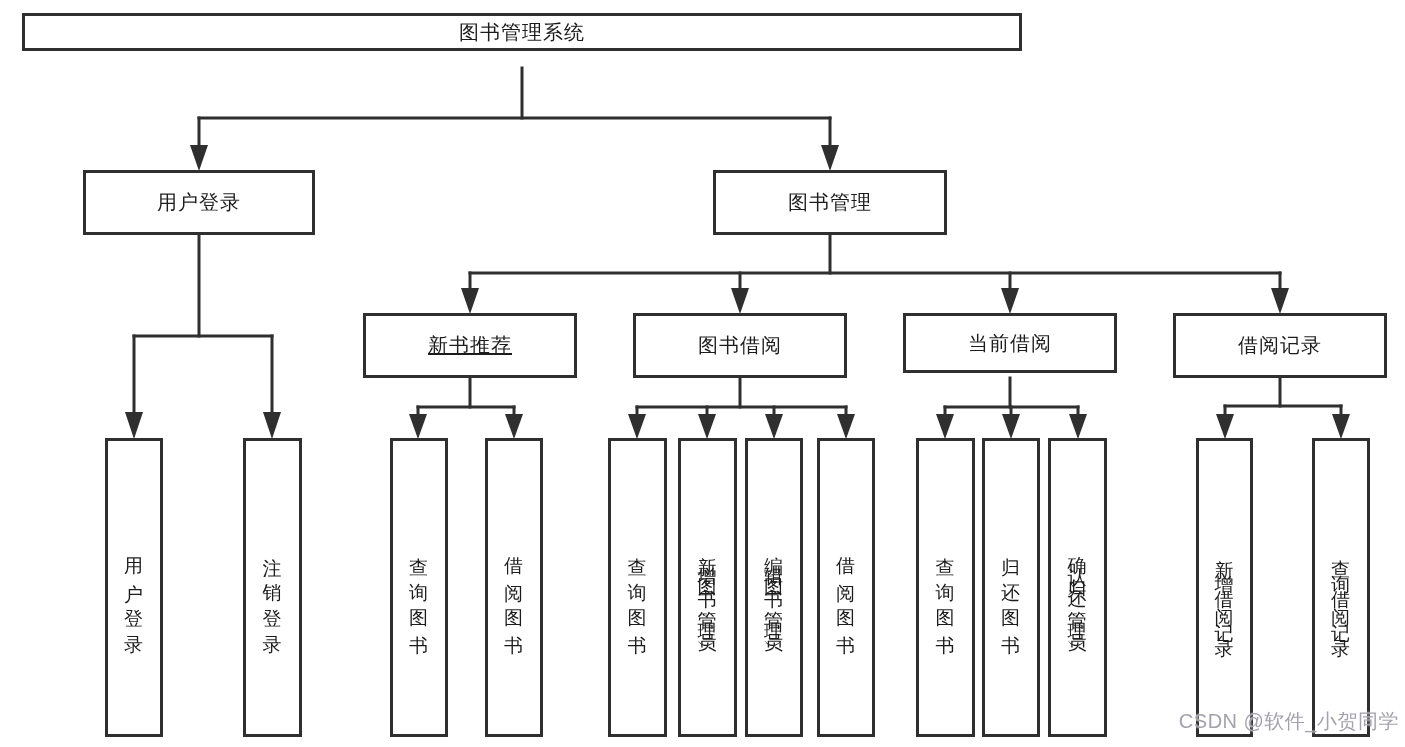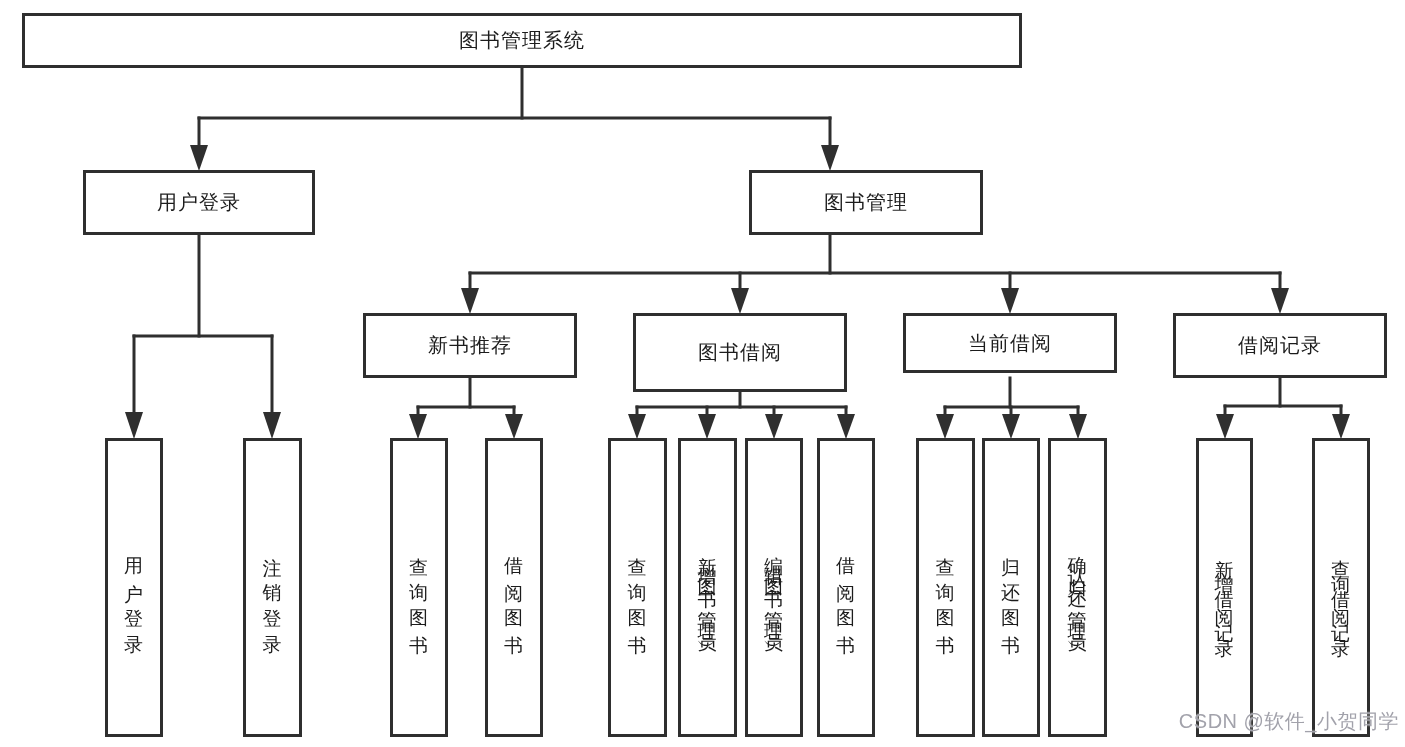--- a/index.html
+++ b/index.html
@@ -103,35 +103,35 @@
   <g>
     <line x1="1280" y1="378" x2="1280" y2="406"></line>
     <line x1="1225" y1="406" x2="1341" y2="406"></line>
     <line x1="1225" y1="406" x2="1225" y2="416"></line>
     <polygon points="1216,414 1234,414 1225,439"></polygon>
     <line x1="1341" y1="406" x2="1341" y2="416"></line>
     <polygon points="1332,414 1350,414 1341,439"></polygon>
   </g>
 </svg>
 
-<div class="node hbox" style="left:22px;top:13px;width:1000px;height:55px;">
+<div class="node hbox" style="left:22px;top:13px;width:1000px;height:38px;">
   <span>图书管理系统</span>
 </div>
 
 <div class="node hbox" style="left:83px;top:170px;width:232px;height:65px;">
   <span>用户登录</span>
 </div>
-<div class="node hbox" style="left:713px;top:170px;width:234px;height:65px;margin-left:36px;">
+<div class="node hbox" style="left:713px;top:170px;width:234px;height:65px;">
   <span>图书管理</span>
 </div>
 
-<div class="node hbox" style="left:363px;top:313px;width:214px;height:65px;">
+<div class="node hbox" style="left:363px;top:313px;width:214px;height:65px;text-decoration:underline;">
   <span>新书推荐</span>
 </div>
-<div class="node hbox" style="left:633px;top:313px;width:214px;height:79px;">
+<div class="node hbox" style="left:633px;top:313px;width:214px;height:65px;">
   <span>图书借阅</span>
 </div>
 <div class="node hbox" style="left:903px;top:313px;width:214px;height:60px;">
   <span>当前借阅</span>
 </div>
 <div class="node hbox" style="left:1173px;top:313px;width:214px;height:65px;">
   <span>借阅记录</span>
 </div>
 
 <div class="node vbox" style="left:105px;top:438px;width:58px;height:299px;">

